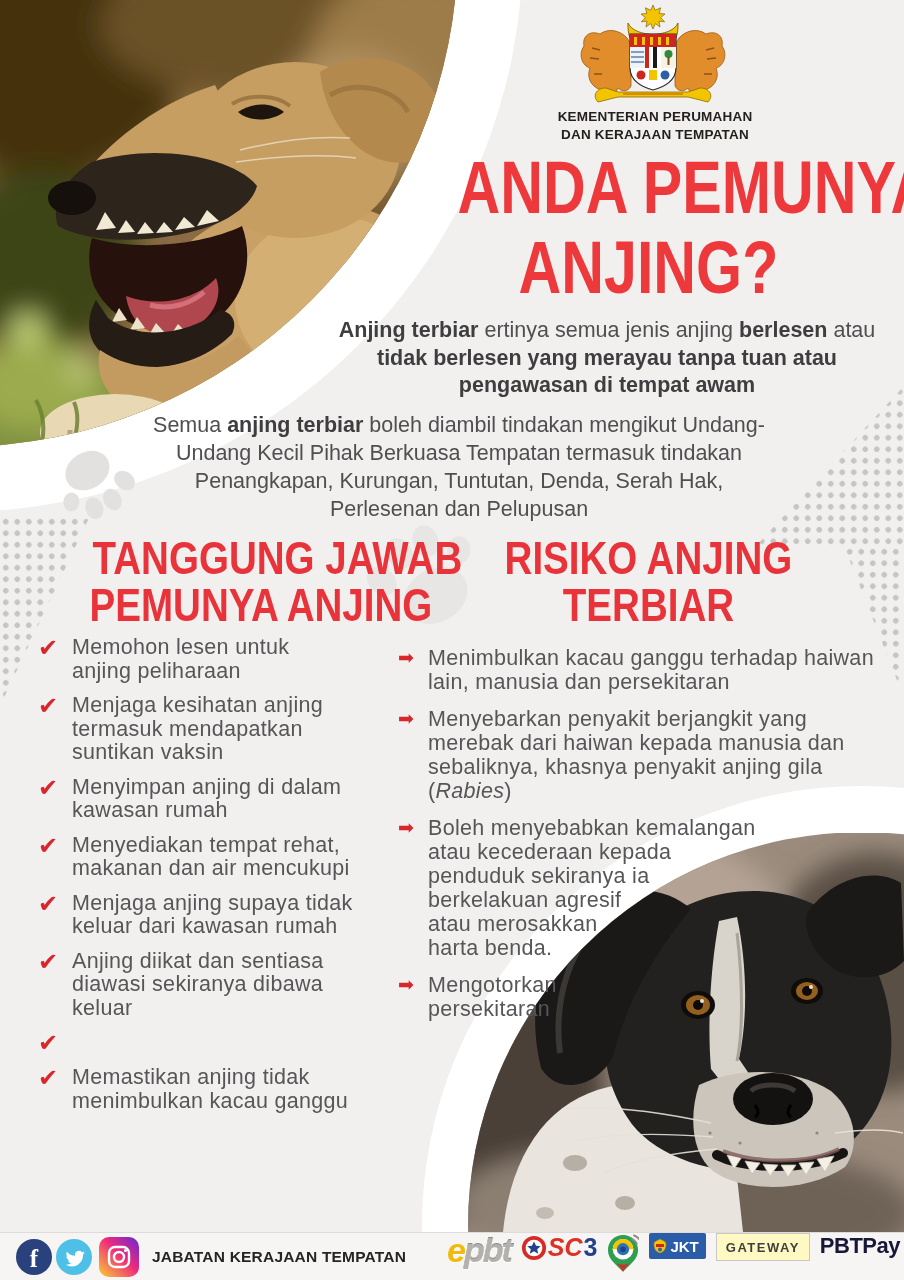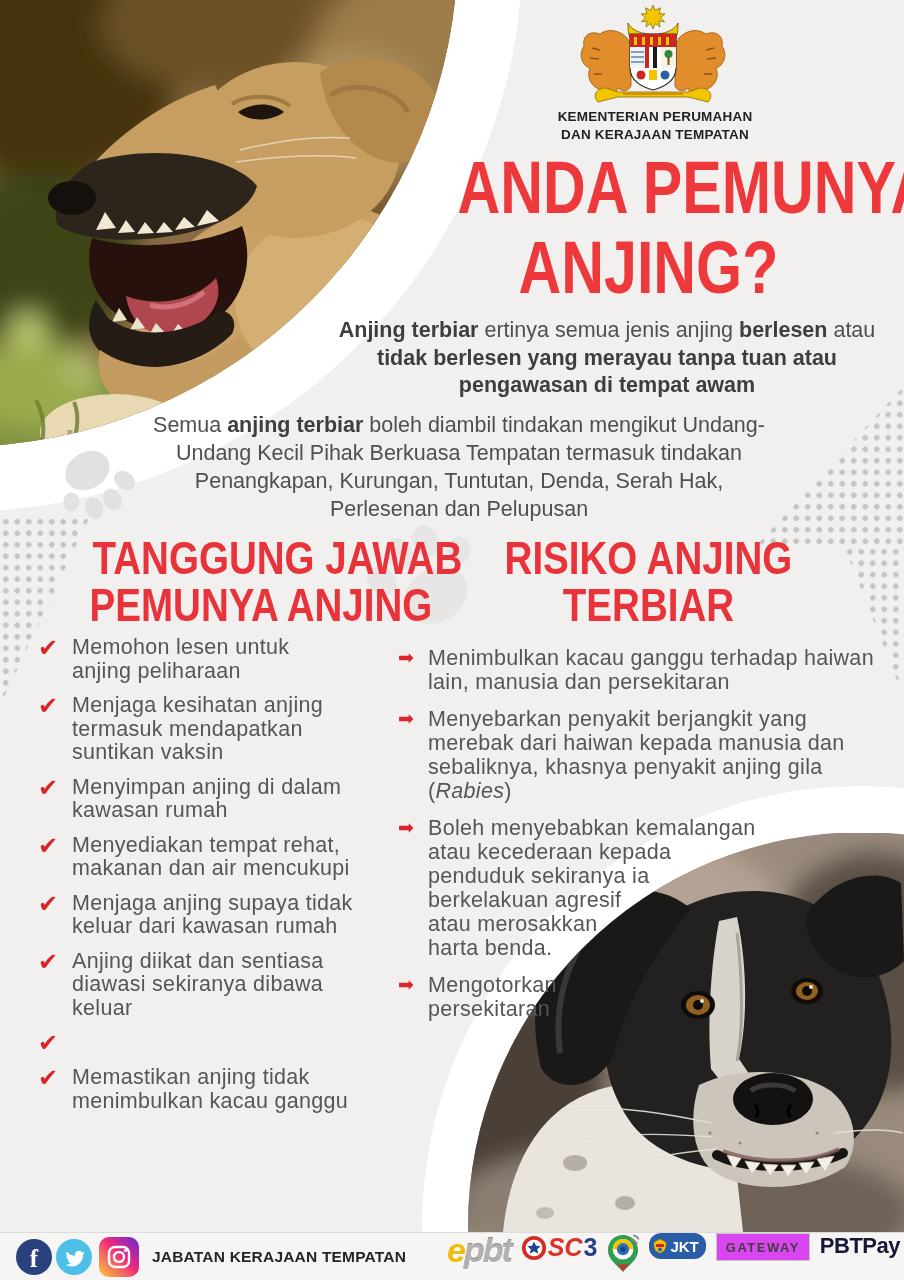--- a/index.html
+++ b/index.html
@@ -82,23 +82,23 @@
     position:absolute;left:152px;top:0;height:48px;display:flex;align-items:center;
     font-size:15.5px;font-weight:bold;color:#262422;letter-spacing:.2px;
   }
   .logo-row{position:absolute;right:4px;top:0;height:48px;display:flex;align-items:flex-start;gap:10px;}
   .epbt{font-style:italic;font-weight:bold;font-size:34px;letter-spacing:-2px;line-height:34px;}
   .epbt .e{color:#f0bb0c;text-shadow:0 1px 0 #fff;}
   .epbt .pbt{color:#b3b1ae;text-shadow:0 1px 0 #ffffff,0 -1px 0 #8d8b88;}
   .osc{display:flex;align-items:center;gap:1px;font-weight:bold;font-style:italic;font-size:25px;}
   .osc .sc{color:#e03026;}
   .osc .three{color:#24418e;font-style:normal;}
-  .jkt-box{display:flex;align-items:center;gap:3px;background:#2a5ca8;border-radius:12px;height:26px;padding:0 7px 0 4px;
+  .jkt-box{display:flex;align-items:center;gap:3px;background:#2a5ca8;border-radius:2px;height:26px;padding:0 7px 0 4px;
            color:#fff;font-weight:bold;font-size:15px;}
-  .gw-box{display:flex;align-items:center;height:26px;padding:0 9px;background:#d946ef;border:1.5px solid #c9c7c5;
+  .gw-box{display:flex;align-items:center;height:26px;padding:0 9px;background:#fef9c3;border:1.5px solid #c9c7c5;
           font-size:13px;font-weight:bold;letter-spacing:1.5px;color:#413f3e;}
   .pbtpay{font-size:22px;font-weight:bold;color:#17173a;letter-spacing:-.5px;}
 </style>
 </head>
 <body>
 
 <div class="poster">
 
   <div class="crescent crescent-top"></div>
   <div class="crescent crescent-bottom"></div>

